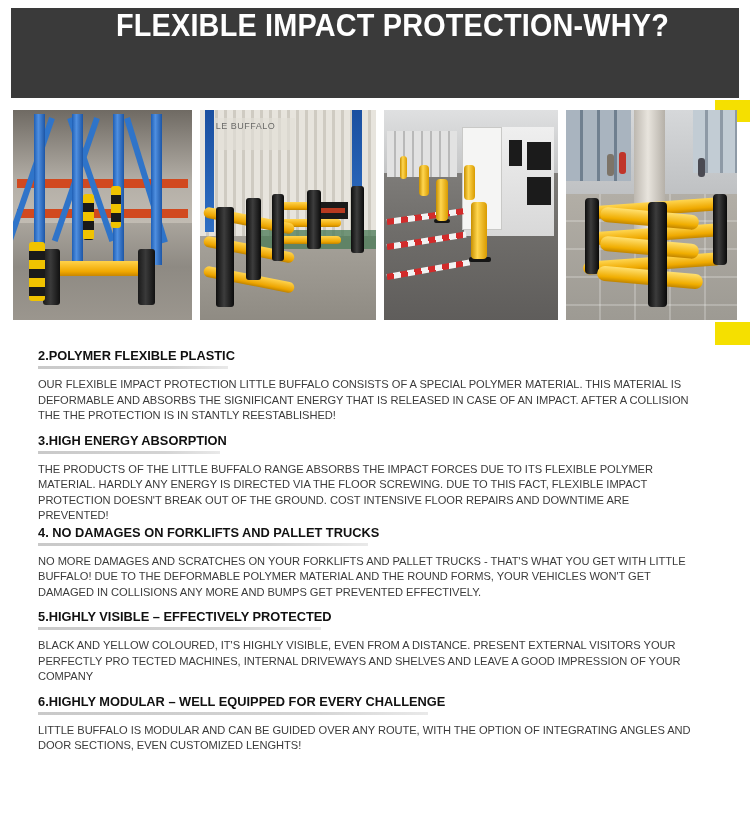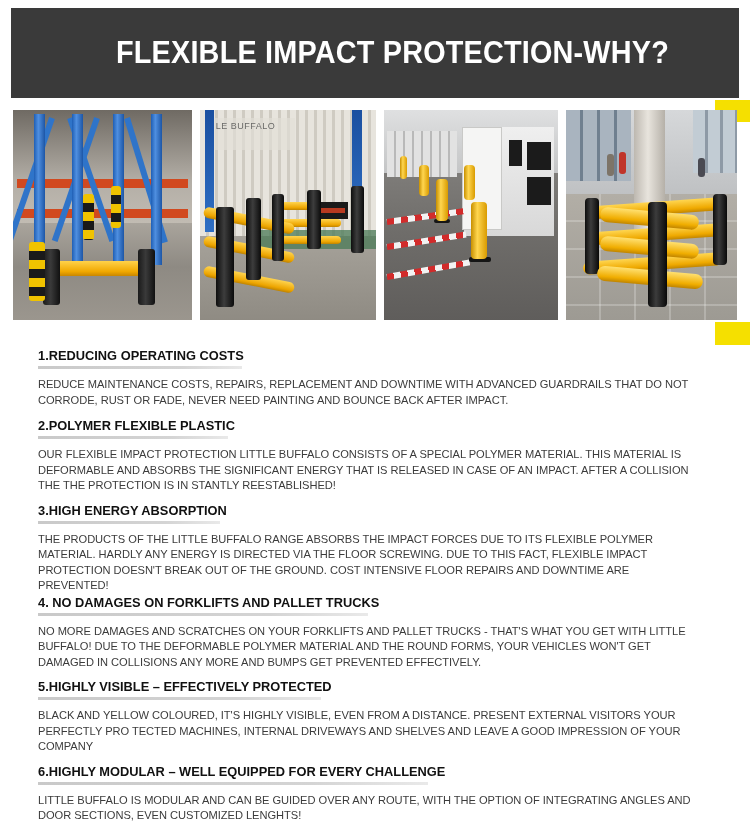--- a/index.html
+++ b/index.html
@@ -17,21 +17,21 @@
 
   
   .header-banner {
     position: absolute;
     left: 11px;
     top: 8px;
     width: 728px;
     height: 90px;
     background: #3a3a3a;
     display: flex;
-    align-items: center;
+    align-items: flex-start;
     box-sizing: border-box;
     padding-left: 105px;
   }
   .header-title {
     color: #ffffff;
     font-family: "Liberation Sans", sans-serif;
     font-weight: bold;
     font-size: 31px;
     letter-spacing: 0.2px;
     transform: scaleX(0.93);
@@ -441,25 +441,20 @@
     <div class="bar-f bf1"></div>
     <div class="bar-f bf2"></div>
     <div class="bar-f bf3"></div>
     <div class="cpost cp3"></div>
   </div>
 
 </div>
 
 <div class="content">
 
-  <div class="section s1">
-    <div class="section-heading">1.REDUCING OPERATING COSTS</div>
-    <div class="heading-rule"></div>
-    <div class="section-body">REDUCE MAINTENANCE COSTS, REPAIRS, REPLACEMENT AND DOWNTIME WITH ADVANCED GUARDRAILS THAT DO NOT CORRODE, RUST OR FADE, NEVER NEED PAINTING AND BOUNCE BACK AFTER IMPACT.</div>
-  </div>
 
   <div class="section s2">
     <div class="section-heading">2.POLYMER FLEXIBLE PLASTIC</div>
     <div class="heading-rule"></div>
     <div class="section-body">OUR FLEXIBLE IMPACT PROTECTION LITTLE BUFFALO CONSISTS OF A SPECIAL POLYMER MATERIAL. THIS MATERIAL IS DEFORMABLE AND ABSORBS THE SIGNIFICANT ENERGY THAT IS RELEASED IN CASE OF AN IMPACT. AFTER A COLLISION THE THE PROTECTION IS IN STANTLY REESTABLISHED!</div>
   </div>
 
   <div class="section s3">
     <div class="section-heading">3.HIGH ENERGY ABSORPTION</div>
     <div class="heading-rule"></div>

